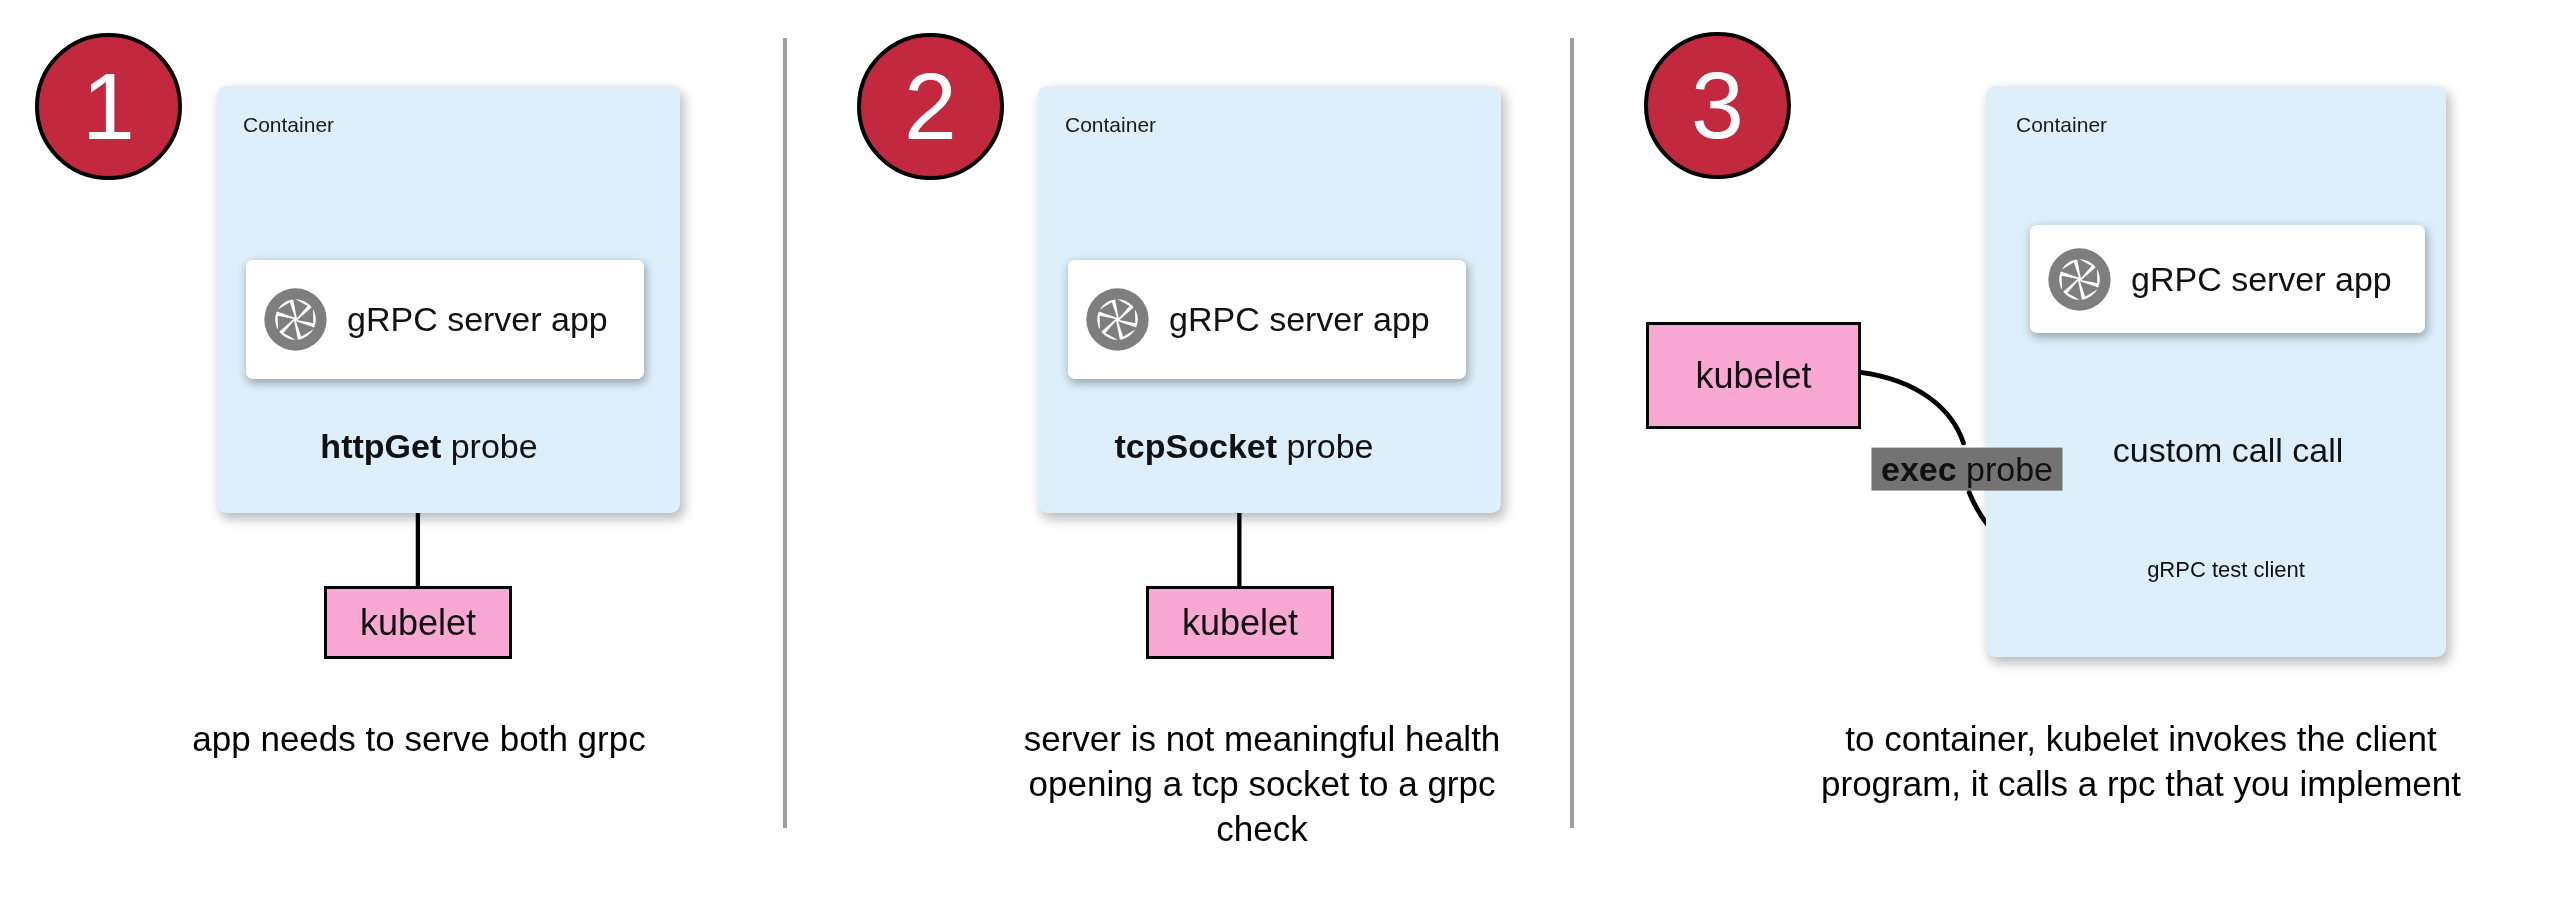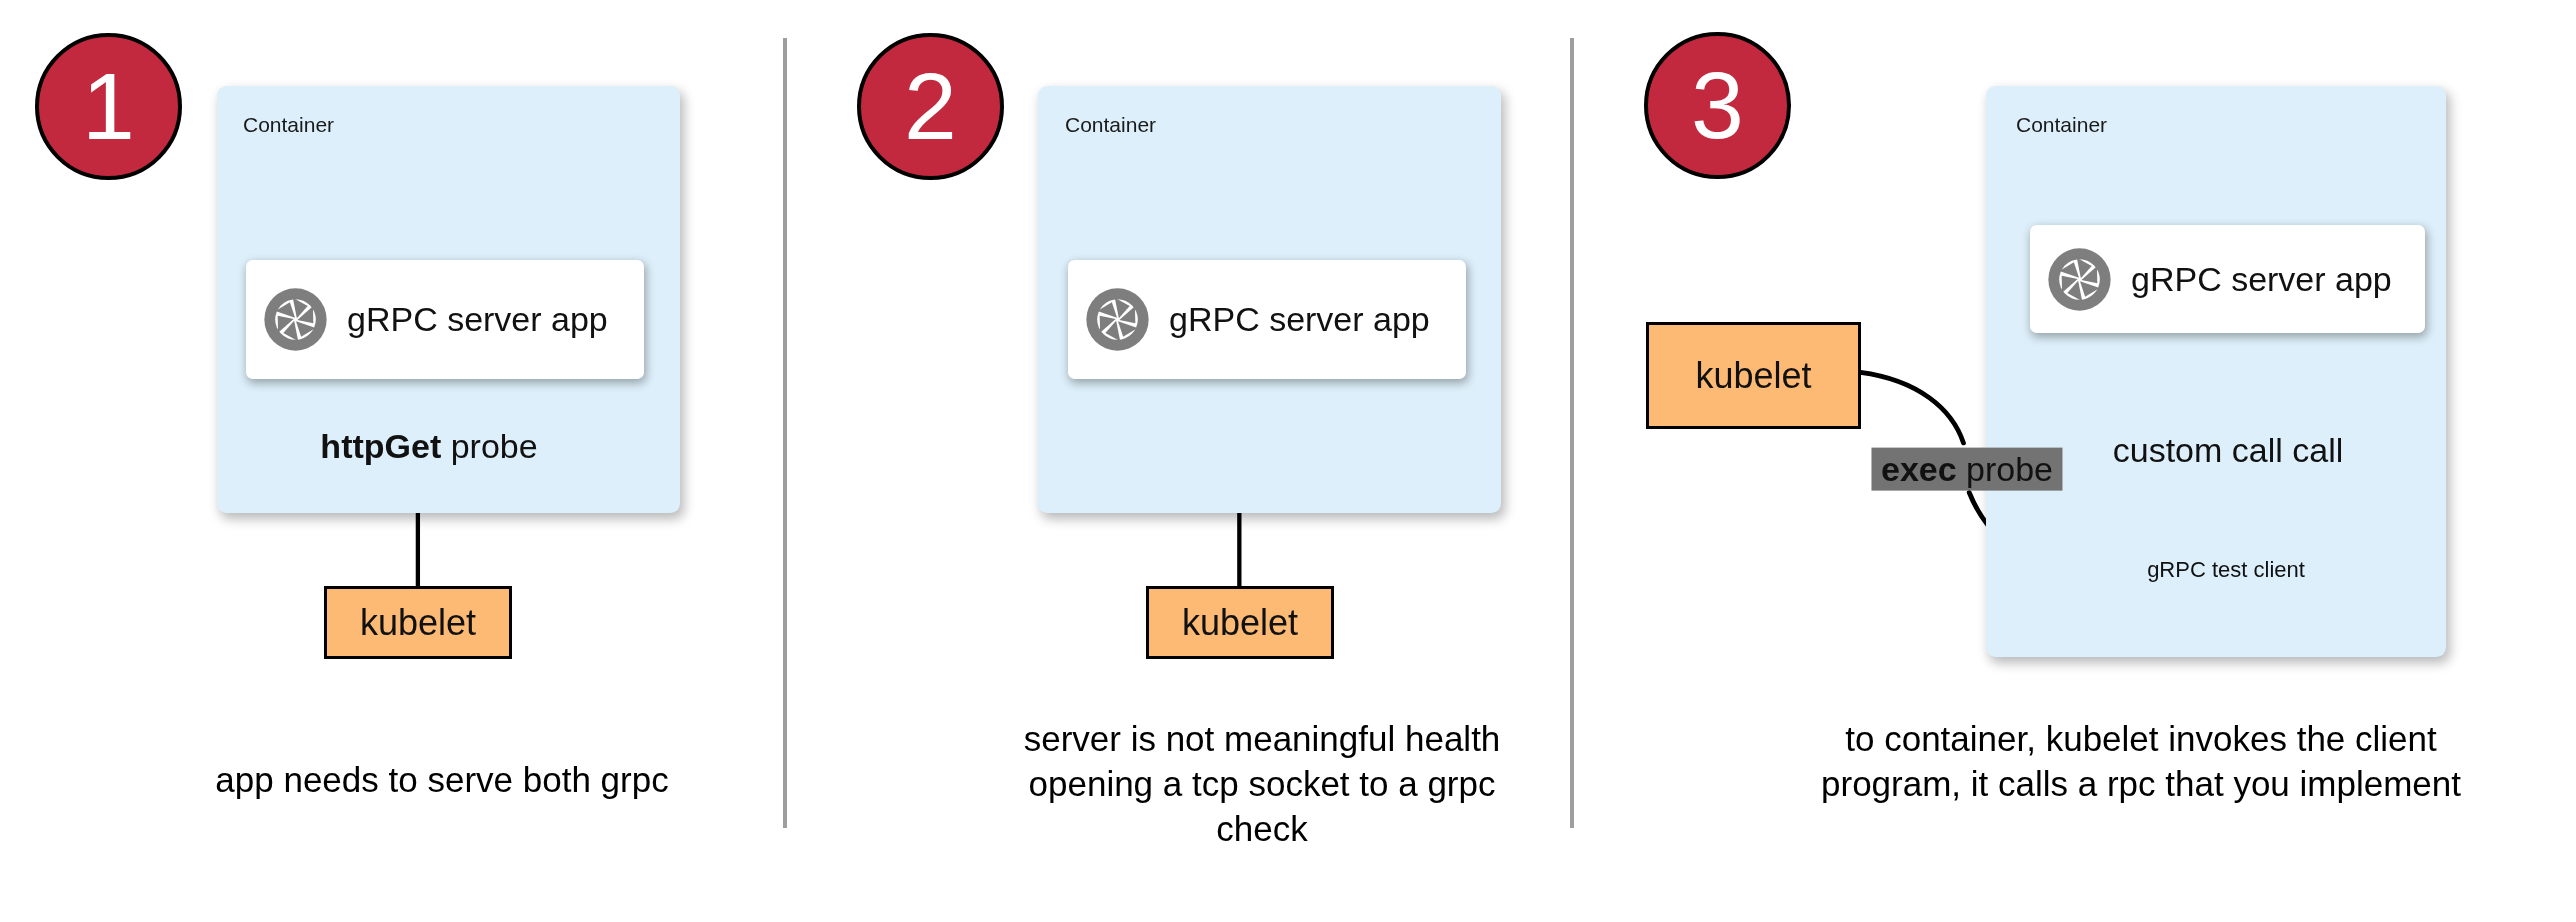--- a/index.html
+++ b/index.html
@@ -27,21 +27,21 @@
   }
   .app-box .icon{flex:0 0 auto;display:flex;}
   .app-label{font-size:34px;color:#111;white-space:nowrap;}
   .probe-label{
     position:absolute;transform:translate(-50%,-50%);
     font-size:34px;color:#111;white-space:nowrap;
   }
   .probe-label b, .caption b{font-weight:700;}
   .white-halo{background:#737373;padding:1.9px 9.5px;}
   .kubelet-box{
-    position:absolute;background:#fdba74;border:3.8px solid #000;box-sizing:border-box;
+    position:absolute;background:#f9a8d4;border:3.8px solid #000;box-sizing:border-box;
     display:flex;align-items:center;justify-content:center;
     font-size:36px;color:#111;
   }
   .caption{
     position:absolute;transform:translateX(-50%);
     font-size:35px;line-height:45px;color:#000;text-align:center;white-space:nowrap;
   }
   .divider{position:absolute;width:3.8px;background:#9e9e9e;}
   .call-label{
     position:absolute;transform:translate(-50%,-50%);
@@ -100,21 +100,21 @@
     </span>
     <span class="app-label">gRPC server app</span>
   </div>
 
   <div class="probe-label" style="left:429px;top:446px;"><b>httpGet</b><span> probe</span></div>
 
   <div class="kubelet-box" style="left:324px;top:586px;width:188px;height:73px;">
     <span>kubelet</span>
   </div>
 
-  <div class="caption" style="left:442px;top:716px;margin-top:41px;">
+  <div class="caption" style="left:419px;top:716px;">
     <div>app needs to serve both grpc</div>
   </div>
 
   <div class="divider" style="left:783px;top:38px;height:790px;"></div>
 
   <div class="badge" style="left:857px;top:33px;">
     <span>2</span>
   </div>
 
   <div class="container-box" style="left:1038px;top:86px;width:463px;height:427px;"></div>
@@ -131,20 +131,21 @@
           <path d="M22 8 L33 14 L25 23 Z" transform="rotate(120 24 24)"></path>
           <path d="M22 8 L33 14 L25 23 Z" transform="rotate(180 24 24)"></path>
           <path d="M22 8 L33 14 L25 23 Z" transform="rotate(240 24 24)"></path>
           <path d="M22 8 L33 14 L25 23 Z" transform="rotate(300 24 24)"></path>
         </g>
       </svg>
     </span>
     <span class="app-label">gRPC server app</span>
   </div>
 
+  <div class="probe-label" style="left:1244px;top:446px;"><b>tcpSocket</b><span> probe</span></div>
 
   <div class="kubelet-box" style="left:1146px;top:586px;width:188px;height:73px;">
     <span>kubelet</span>
   </div>
 
   <div class="caption" style="left:1262px;top:716px;">
     <div>server is not meaningful health</div>
     <div>opening a tcp socket to a grpc</div>
     <div>check</div>
   </div>

